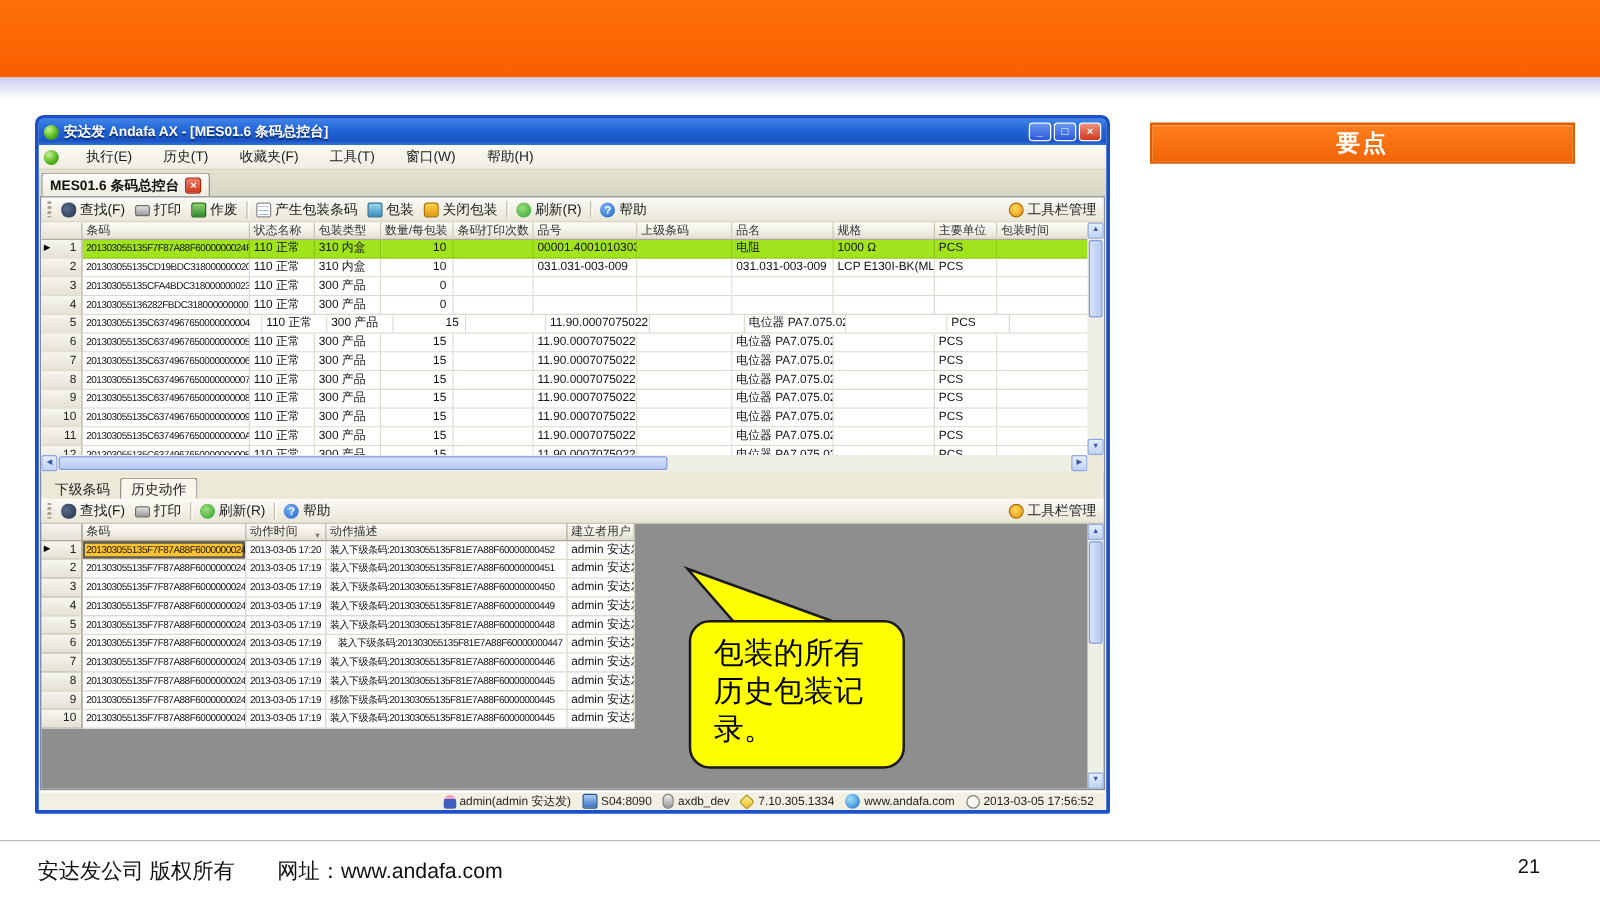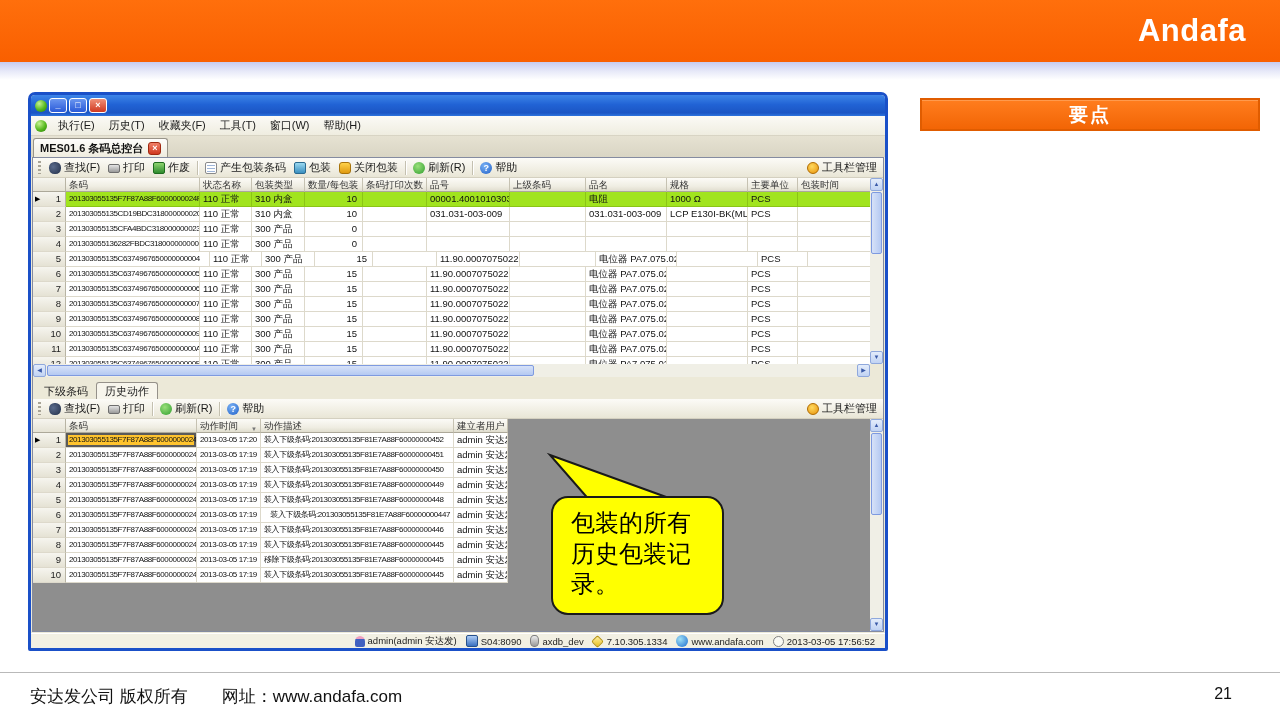--- a/index.html
+++ b/index.html
@@ -35,21 +35,21 @@
     white-space:nowrap; overflow:hidden; text-shadow:0 1px 1px #0a2a70; }
   .tb-btn { width:18px; height:15px; margin-left:2px; border:1px solid #fff; border-radius:3px;
     color:#fff; font-size:9px; font-weight:bold; line-height:12px; text-align:center; flex:none; }
   .tb-min,.tb-restore { background:linear-gradient(180deg,#6A96F0,#2A5AD8); }
   .tb-close { background:linear-gradient(180deg,#F09078,#D03820); }
   .sphere-icon { display:inline-block; width:12px; height:12px; border-radius:50%; flex:none;
     background:radial-gradient(circle at 35% 30%,#C6F291,#55B81E 55%,#2A7D08); }
 
   .menubar { height:20px; background:linear-gradient(180deg,#FBFAF6,#EFEDE0); border-bottom:1px solid #D8D4C4;
     display:flex; align-items:center; padding:0 4px; flex:none; }
-  .menu-item { font-size:11px; color:#1a1a1a; padding:2px 7px; }
+  .menu-item { font-size:11px; color:#1a1a1a; padding:2px 7px;margin-left:11px; }
 
   .doctab-row { height:21px; background:linear-gradient(180deg,#E6E2D2,#D9D5C4);
     display:flex; align-items:flex-end; padding:0 2px; flex:none; }
   .doc-tab { height:19px; background:linear-gradient(180deg,#FEFDFB,#EFECDF); border:1px solid #979388;
     border-bottom:none; border-radius:3px 3px 0 0; display:flex; align-items:center; gap:5px;
     padding:0 6px; font-size:11px; font-weight:bold; color:#111; }
   .close-box { width:13px; height:13px; background:linear-gradient(180deg,#F08068,#D03820);
     border:1px solid #A02810; border-radius:3px; color:#fff; font-size:9px; line-height:10px;
     font-weight:bold; text-align:center; flex:none; }
 
@@ -151,30 +151,30 @@
   
   .callout-tail { position:absolute; left:540px; top:450px; width:170px; height:64px; z-index:5; }
   .callout-bubble { position:absolute; left:551px; top:496px; width:173px; height:119px;
     background:#FFFF00; border:2px solid #1A1A1A; border-radius:17px; z-index:6;
     padding:10px 14px 0 18px; font-size:24px; line-height:1.28; color:#000; word-break:break-all; }
 </style>
 </head>
 <body>
 
 <div class="slide-header">
-  <div class="slide-logo">Andafa</div>
 </div>
 <div class="header-strip"></div>
 <div class="keypoint-bar">
   <span>要点</span>
 </div>
 
 <div class="app-window">
   <div class="titlebar">
     <span class="sphere-icon"></span>
+    <span class="titlebar-title">安达发 Andafa AX - [MES01.6 条码总控台]</span>
     <span class="tb-btn tb-min">_</span>
     <span class="tb-btn tb-restore">□</span>
     <span class="tb-btn tb-close">×</span>
   </div>
 
   <div class="menubar">
     <span class="sphere-icon" style="margin-right:4px;"></span>
     <span id="menu-items" style="display:flex;">
         <span class="menu-item">执行(E)</span>
         <span class="menu-item">历史(T)</span>

